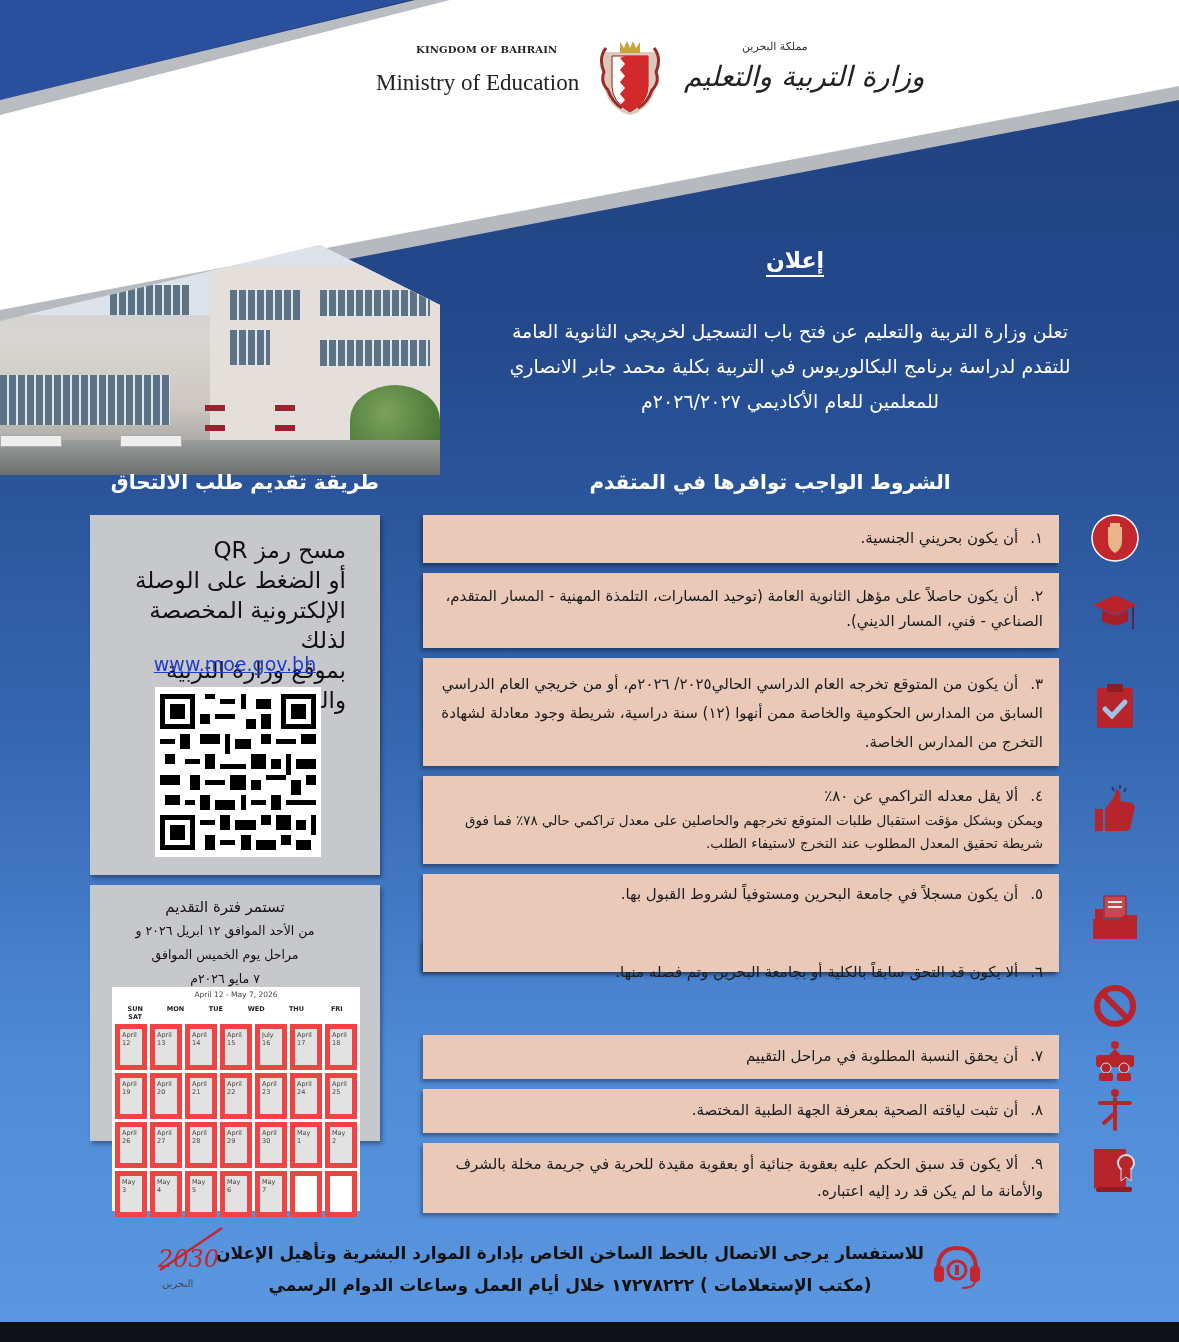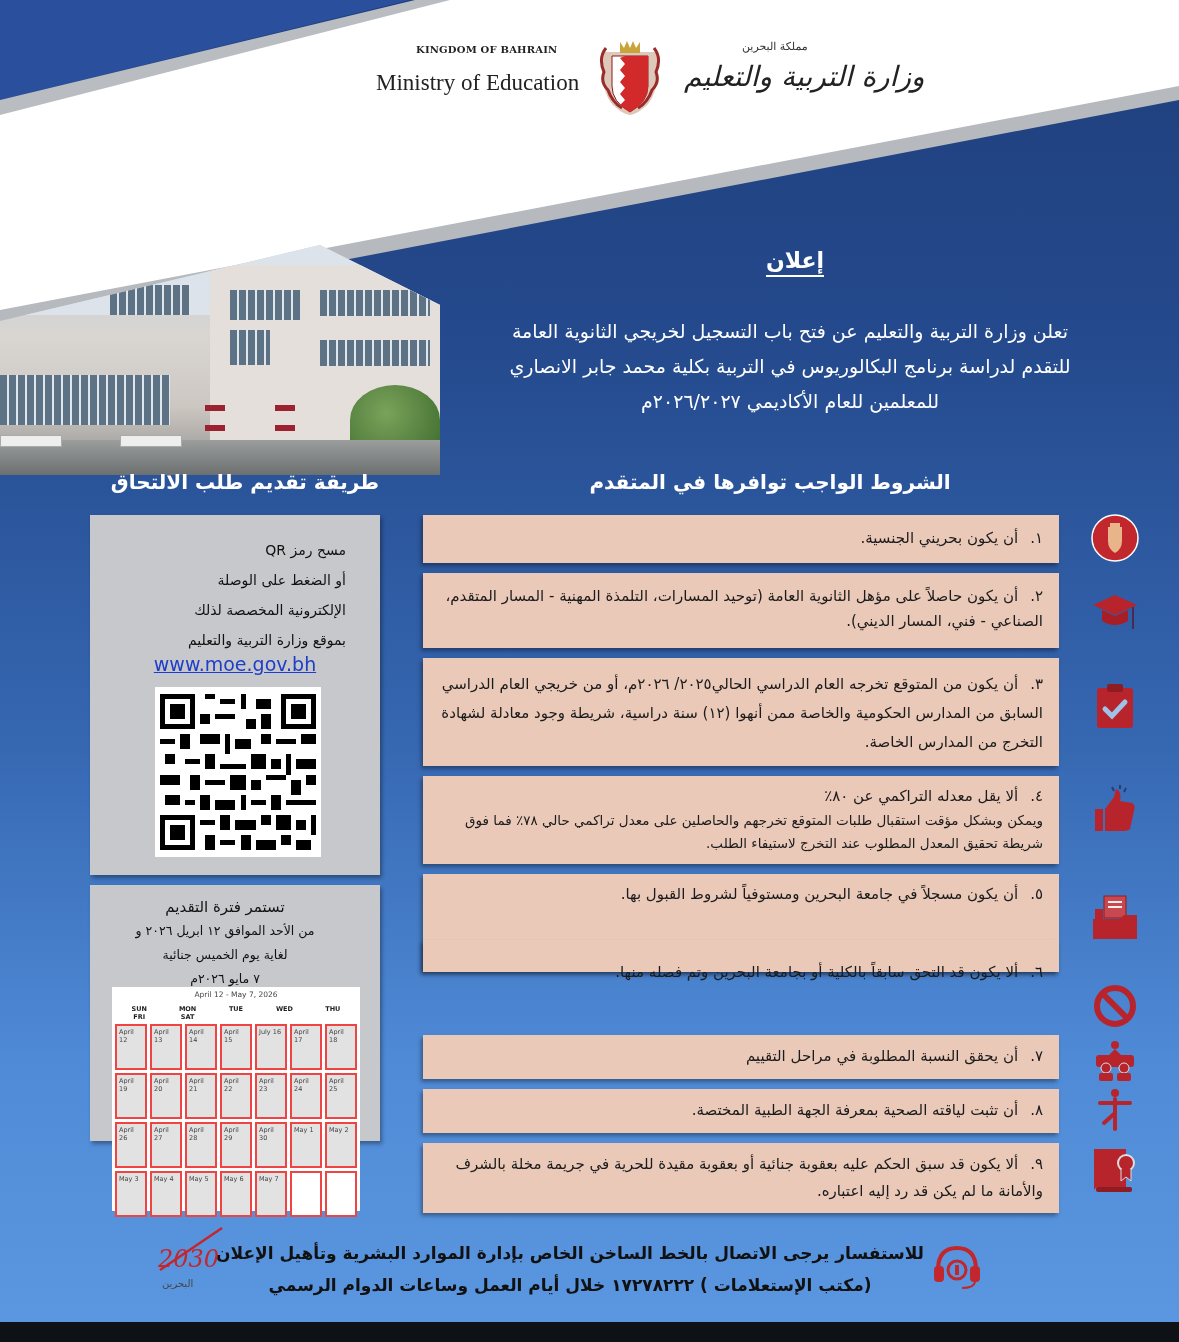--- a/index.html
+++ b/index.html
@@ -52,34 +52,34 @@
   .cond { position:absolute; left:423px; width:636px; background:#eac9b9; color:#1b1b1b; direction:rtl;
     box-shadow:-2px 3px 4px rgba(0,0,0,0.35); box-sizing:border-box; padding:6px 16px 6px 12px;
     font-size:15px; line-height:25px; }
   .cond .num { display:inline-block; margin-left:12px; }
   .cond .sub { font-size:13.5px; line-height:23px; }
 
   .icon { position:absolute; left:1090px; width:50px; height:50px; }
 
   
   .panel-qr { position:absolute; left:90px; top:515px; width:290px; height:360px; background:#c6c8cb; box-shadow:2px 3px 4px rgba(0,0,0,0.35); }
-  .qr-text { position:absolute; right:34px; top:20px; width:240px; text-align:right; font-size:14px; line-height:30px; color:#111; direction:rtl; }
+  .qr-text { position:absolute; right:34px; top:20px; width:240px; text-align:right; font-size:23px; line-height:30px; color:#111; direction:rtl; }
   .qr-link { position:absolute; left:0; top:138px; width:100%; text-align:center; font-size:19px; color:#1e3ec9; text-decoration:underline; }
   .qr-box { position:absolute; left:65px; top:172px; width:166px; height:170px; background:#fff; }
 
   .panel-cal { position:absolute; left:90px; top:885px; width:290px; height:256px; background:#c6c8cb; box-shadow:2px 3px 4px rgba(0,0,0,0.35); }
   .cal-text { position:absolute; left:10px; top:10px; width:250px; text-align:center; color:#111; direction:rtl; }
   .cal-text .l1 { font-size:15px; line-height:24px; }
   .cal-text .l2 { font-size:12.5px; line-height:24px; }
   .cal { position:absolute; left:22px; top:102px; width:248px; height:224px; background:#fff; }
   .cal-title { text-align:center; font-size:7.5px; color:#444; margin-top:3px; }
-  .cal-days { display:grid; grid-template-columns:repeat(5,1fr); padding:0 3px; margin-top:6px; }
+  .cal-days { display:grid; grid-template-columns:repeat(6,1fr); padding:0 3px; margin-top:6px; }
   .cal-days div { text-align:center; font-size:6.5px; font-weight:bold; color:#222; }
   .cal-grid { display:grid; grid-template-columns:repeat(7,1fr); grid-auto-rows:46px; gap:3px; padding:3px 3px; }
-  .cal-cell { background:#e2e2e2; border:2px solid #ef4444; font-size:6.5px; color:#444; padding:2px; box-sizing:border-box; line-height:8px; }
+  .cal-cell { background:#e2e2e2; border:5px solid #ef4444; font-size:6.5px; color:#444; padding:2px; box-sizing:border-box; line-height:8px; }
   .cal-cell.empty { background:#fff; }
 
   
   .footer-text { position:absolute; left:210px; top:1237px; width:720px; text-align:center; color:#111; font-size:17px; font-weight:bold; line-height:32px; direction:rtl; }
   .headset { position:absolute; left:930px; top:1242px; width:54px; height:50px; }
   .logo2030 { position:absolute; left:140px; top:1225px; width:90px; height:75px; }
 </style>
 </head>
 <body>
 
@@ -289,21 +289,21 @@
         <rect x="25" y="29" width="2" height="2"></rect>
           <rect x="28" y="30" width="3" height="2"></rect>
       </g>
     </svg>
   </div>
 
   <div class="panel-cal">
     <div class="cal-text">
       <div class="l1">تستمر فترة التقديم</div>
       <div class="l2">من الأحد الموافق ١٢ ابريل ٢٠٢٦ و</div>
-      <div class="l2">لغاية يوم الخميس جنائية</div>
+      <div class="l2">مراحل يوم الخميس الموافق</div>
       <div class="l2">٧ مايو ٢٠٢٦م</div>
     </div>
     <div class="cal">
       <div class="cal-title">April 12 - May 7, 2026</div>
       <div class="cal-days">
         <div>SUN</div>
         <div>MON</div>
         <div>TUE</div>
         <div>WED</div>
         <div>THU</div>

